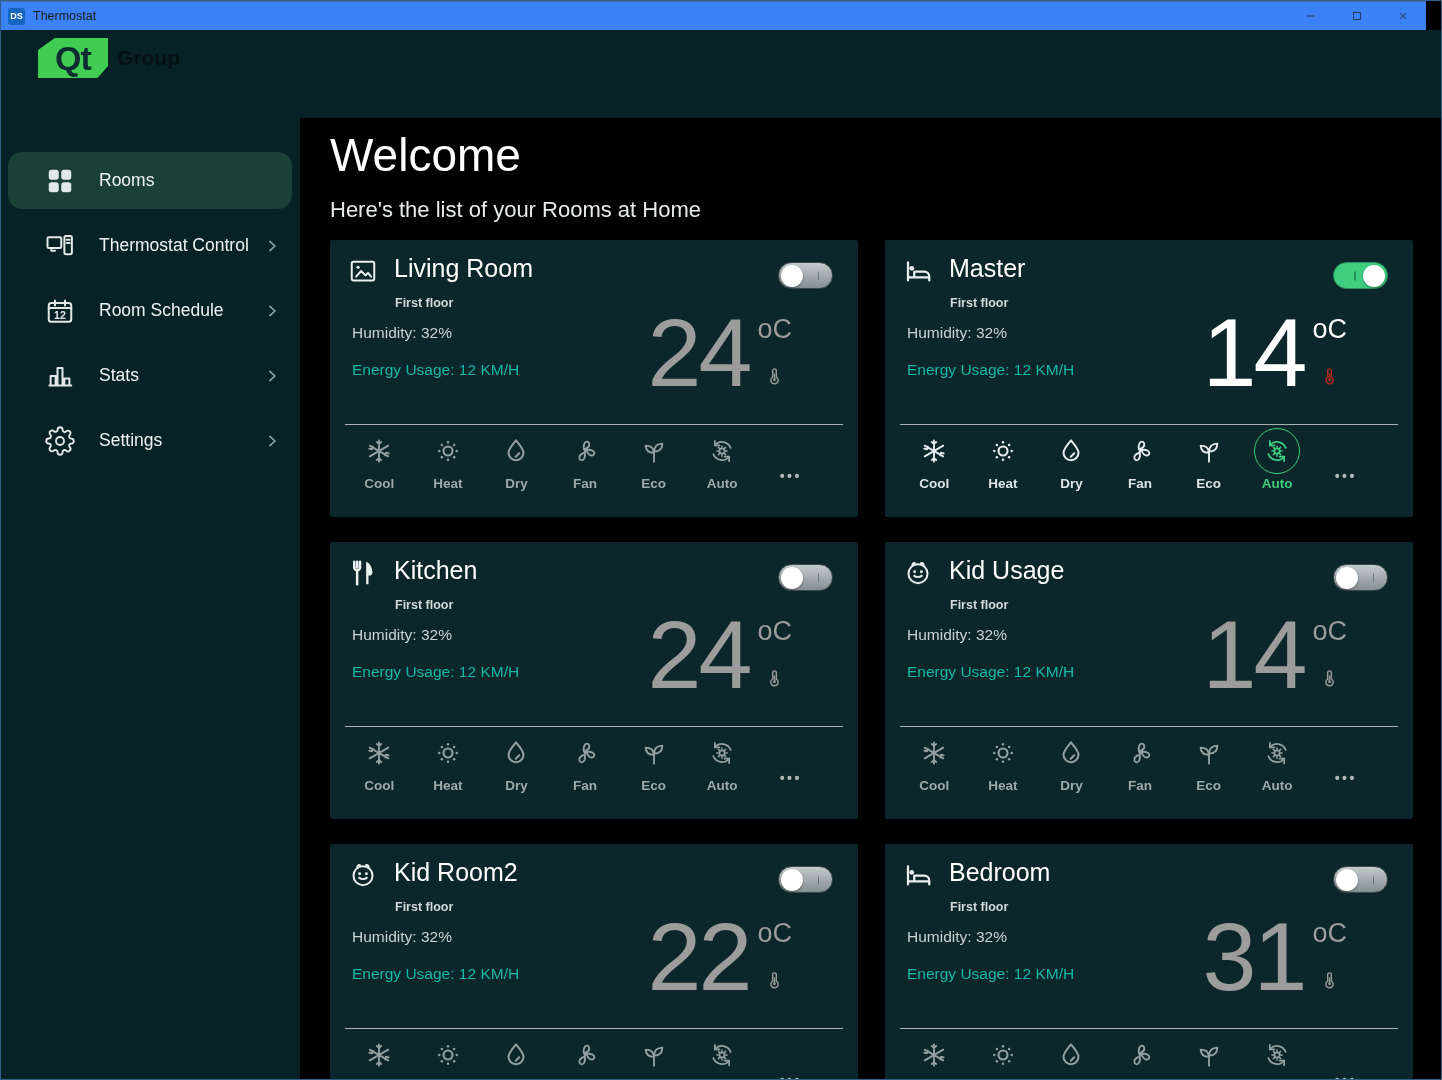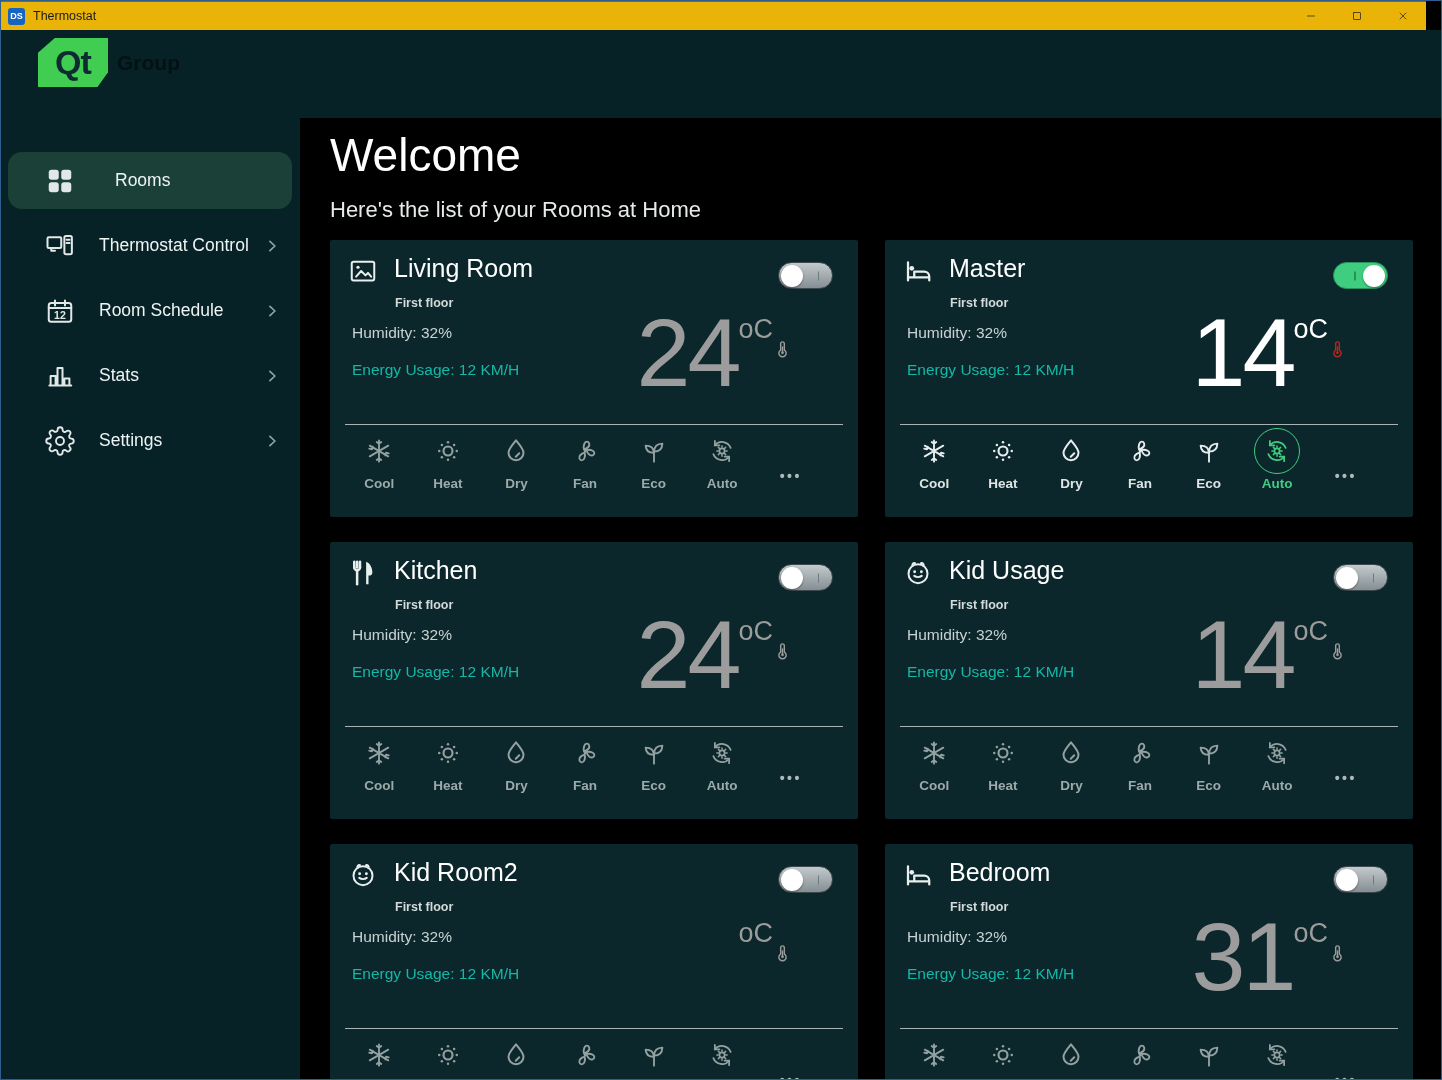--- a/index.html
+++ b/index.html
@@ -5,42 +5,42 @@
   html,body{margin:0;padding:0;width:1442px;height:1080px;overflow:hidden;background:#000;
     font-family:"Liberation Sans","DejaVu Sans",sans-serif;}
   *{box-sizing:border-box;}
   :root{
     --accent:#3fce80; --qt-green:#41cd52; --card-bg:#0c272b; --sidebar-bg:#072226;
     --selected-bg:#1b4037; --temp-gray:#9c9c9c; --thermo-red:#b5291d; --main-bg:#000000;
   }
   .window-frame{position:absolute;inset:0;border:1px solid #2e5d8e;pointer-events:none;z-index:99;}
 
   
-  .titlebar{position:absolute;top:0;left:0;right:16px;height:30px;background:#eab308;
+  .titlebar{position:absolute;top:0;left:0;right:16px;height:30px;background:#3b82f6;
     border-top:2px solid #4a6d99;display:flex;align-items:center;}
   .app-icon{width:17px;height:17px;margin-left:8px;border-radius:3px;background:#1565c0;
     color:#fff;font-size:9px;font-weight:bold;display:flex;align-items:center;justify-content:center;}
   .win-title{margin-left:8px;font-size:12.5px;color:#1b1b1b;}
   .win-controls{margin-left:auto;display:flex;height:100%;}
   .win-btn{width:46px;height:100%;display:flex;align-items:center;justify-content:center;color:#1b1b1b;}
   .win-btn svg{width:12px;height:12px;}
 
   
   .appbg{position:absolute;top:30px;left:0;right:0;bottom:0;background:var(--sidebar-bg);}
   .logo{position:absolute;left:38px;top:8px;display:flex;align-items:center;}
-  .logo-mark{width:70px;height:49px;background:var(--qt-green);
+  .logo-mark{width:70px;height:40px;background:var(--qt-green);
     clip-path:polygon(24% 0,100% 0,100% 70%,85% 100%,0 100%,0 30%);
     display:flex;align-items:center;justify-content:center;
     font-weight:bold;font-size:34px;color:#0d2b31;letter-spacing:-1px;}
   .logo-suffix{margin-left:9px;font-size:21px;font-weight:bold;color:#041114;}
 
   .nav{position:absolute;left:0;top:122px;width:300px;}
   .nav-item{position:relative;height:57px;margin:0 8px 8px 8px;border-radius:14px;
     display:flex;align-items:center;cursor:pointer;}
-  .nav-item.selected{background:var(--selected-bg);gap:16px;}
+  .nav-item.selected{background:var(--selected-bg);}
   .nav-icon{width:30px;height:30px;margin-left:37px;color:#e2e8e8;flex:none;}
   .nav-icon svg{width:100%;height:100%;}
   .nav-label{margin-left:24px;font-size:17.5px;color:#eef3f3;}
   .nav-chevron{position:absolute;right:10px;width:20px;height:20px;color:#93a4a4;}
   .nav-chevron svg{width:100%;height:100%;}
 
   
   .main{position:absolute;left:300px;top:88px;right:0;bottom:0;background:var(--main-bg);}
   .welcome{position:absolute;left:30px;top:10px;font-size:46px;font-weight:400;color:#fff;}
   .subtitle{position:absolute;left:30px;top:79px;font-size:22px;font-weight:400;color:#e6eaea;}
@@ -52,21 +52,21 @@
   .room-icon{position:absolute;left:18px;top:16px;width:30px;height:30px;color:#e9efef;}
   .room-icon svg{width:100%;height:100%;}
   .room-name{position:absolute;left:64px;top:14px;font-size:25px;color:#fff;}
   .floor{position:absolute;left:65px;top:56px;font-size:12.5px;font-weight:600;color:#d2dada;}
   .humidity{position:absolute;left:22px;top:84px;font-size:15.5px;color:#c9d2d2;}
   .energy{position:absolute;left:22px;top:121px;font-size:15.5px;color:#14b8a6;}
 
   .temp{position:absolute;top:64px;right:66px;display:flex;align-items:flex-start;}
   .temp-num{font-size:97px;line-height:1;font-weight:500;letter-spacing:-3px;color:var(--temp-gray);}
   .card.on .temp-num{color:#fff;}
-  .temp-side{display:flex;flex-direction:row;padding-top:12px;}
+  .temp-side{display:flex;flex-direction:column;align-items:center;margin-left:8px;padding-top:12px;}
   .temp-unit{font-size:27px;font-weight:500;color:var(--temp-gray);line-height:1;}
   .card.on .temp-unit{color:#fff;}
   .thermo{width:19px;height:40px;margin-top:13px;color:var(--temp-gray);}
   .thermo svg{width:100%;height:100%;}
   .card.on .thermo{color:var(--thermo-red);}
 
   .divider{position:absolute;left:15px;right:15px;top:184px;height:1px;background:#c6cdcd;opacity:.85;}
   .modes{position:absolute;left:15px;right:33px;top:188px;display:flex;}
   .mode{flex:1;display:flex;flex-direction:column;align-items:center;cursor:pointer;}
   .iconwrap{width:46px;height:46px;display:flex;align-items:center;justify-content:center;}
@@ -578,20 +578,21 @@
               <path d="M7.6 6.3c-.5-1.4.7-2.7 2-2.2M16.4 6.3c.5-1.4-.7-2.7-2-2.2"></path>
             </svg></span>
     <div class="room-name">Kid Room2</div>
     <div class="toggle">
             <span class="knob"></span>
           </div>
     <div class="floor">First floor</div>
     <div class="humidity">Humidity: 32%</div>
     <div class="energy">Energy Usage: 12 KM/H</div>
     <div class="temp">
+      <span class="temp-num">22</span>
       <span class="temp-side">
         <span class="temp-unit">oC</span>
         <span class="thermo"><svg viewBox="0 0 24 24" fill="none" stroke="currentColor" stroke-width="1.8" stroke-linecap="round" stroke-linejoin="round">
                   <path d="M12 3a2.3 2.3 0 0 0-2.3 2.3v8a4.6 4.6 0 1 0 4.6 0v-8A2.3 2.3 0 0 0 12 3z"></path>
                   <path d="M12 9.5V16"></path>
                   <circle cx="12" cy="16.8" r="1.7" fill="currentColor" stroke="none"></circle>
                 </svg></span>
       </span>
     </div>
     <div class="divider"></div>

